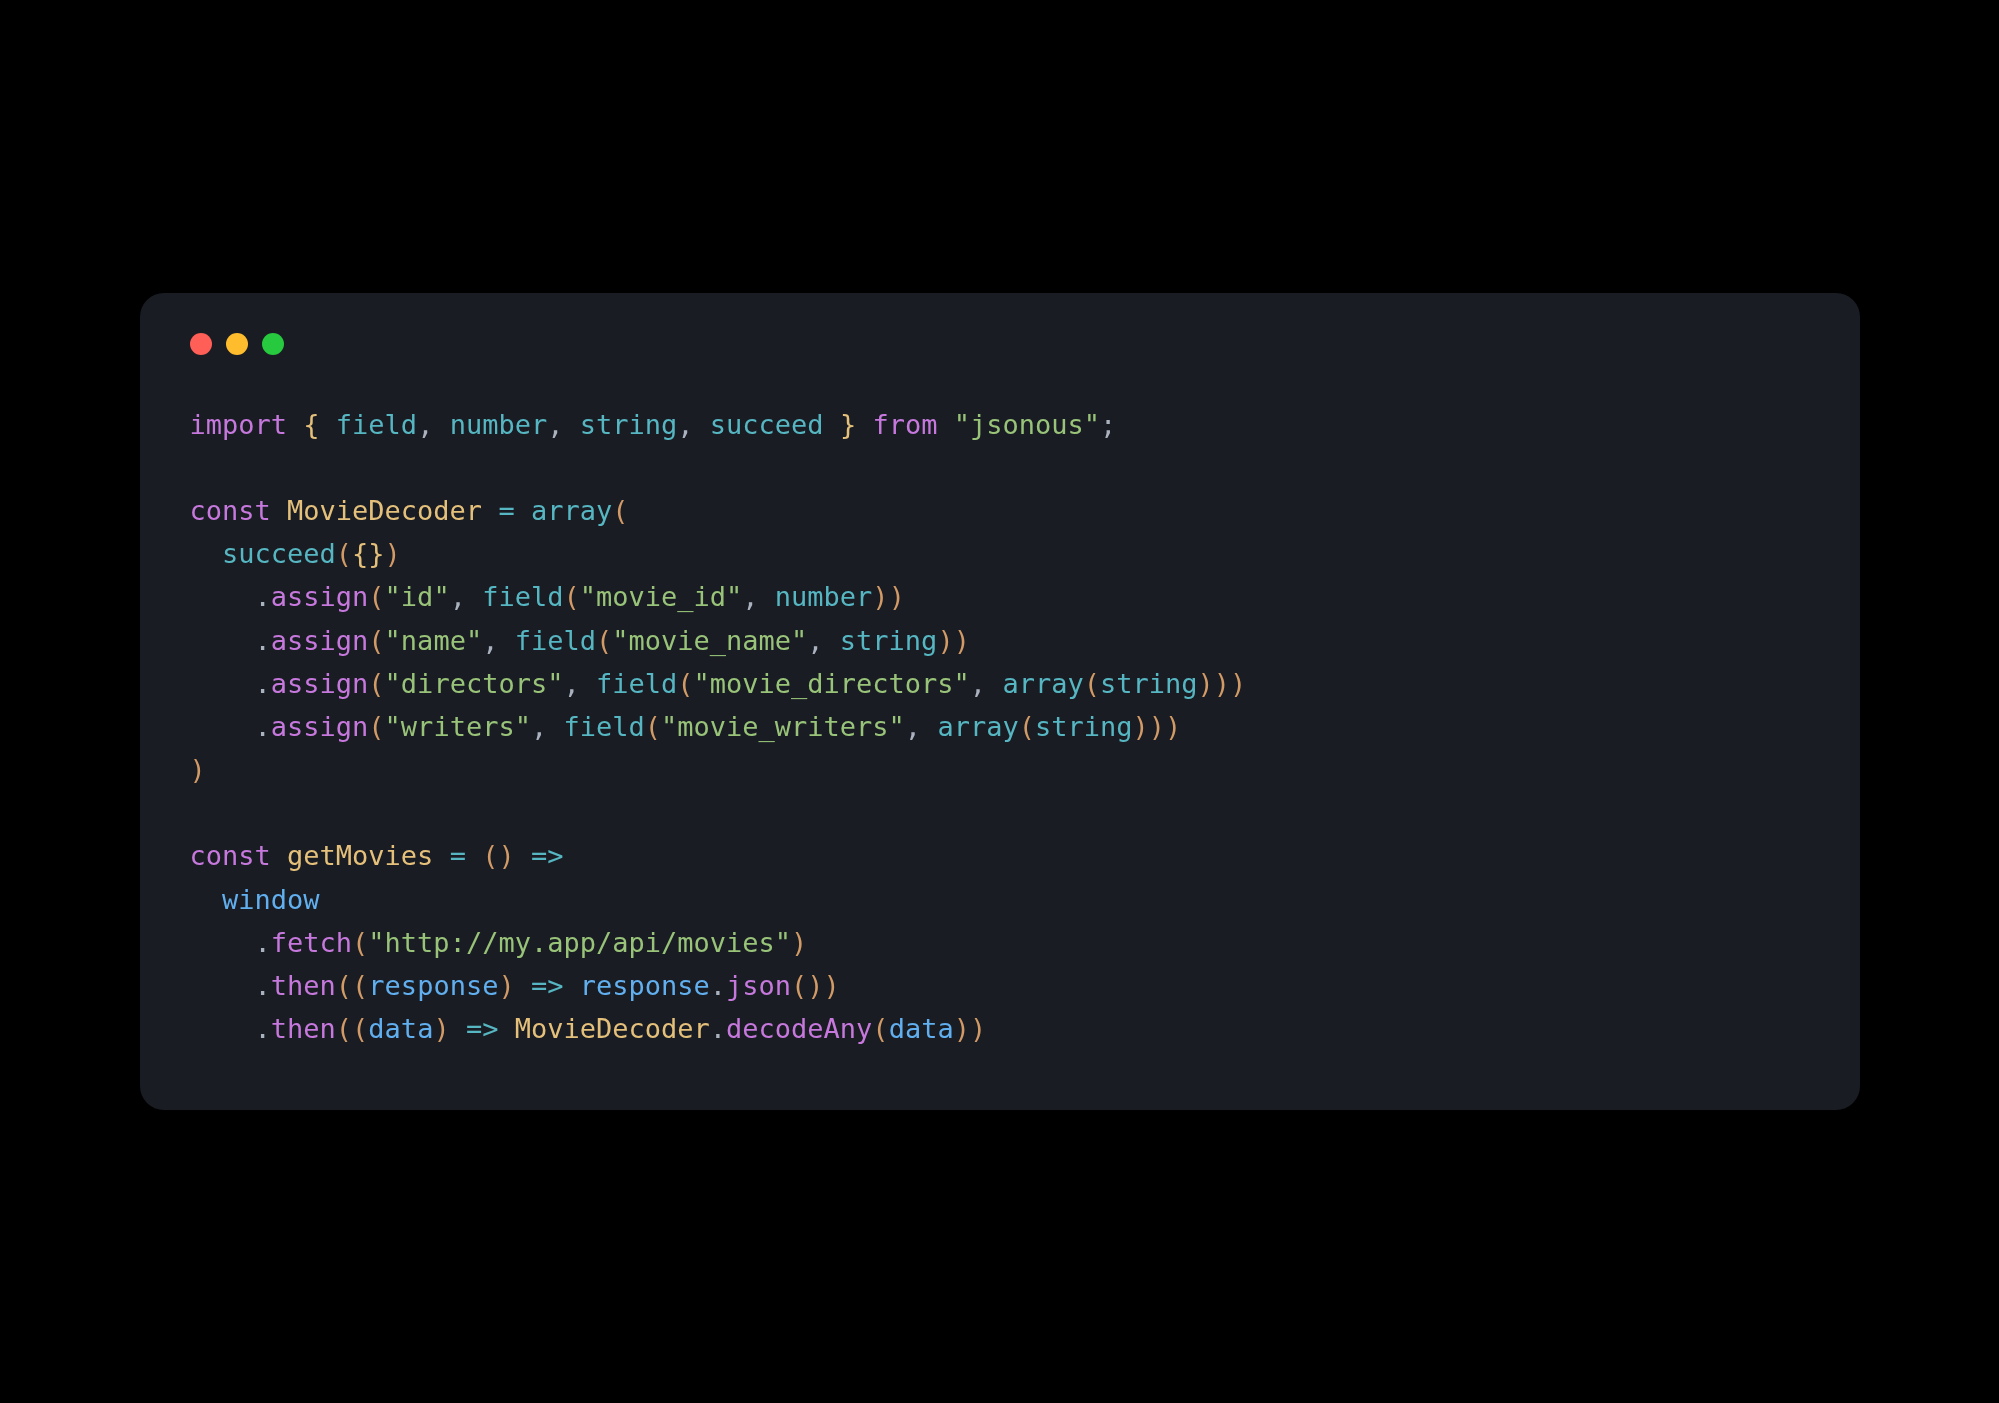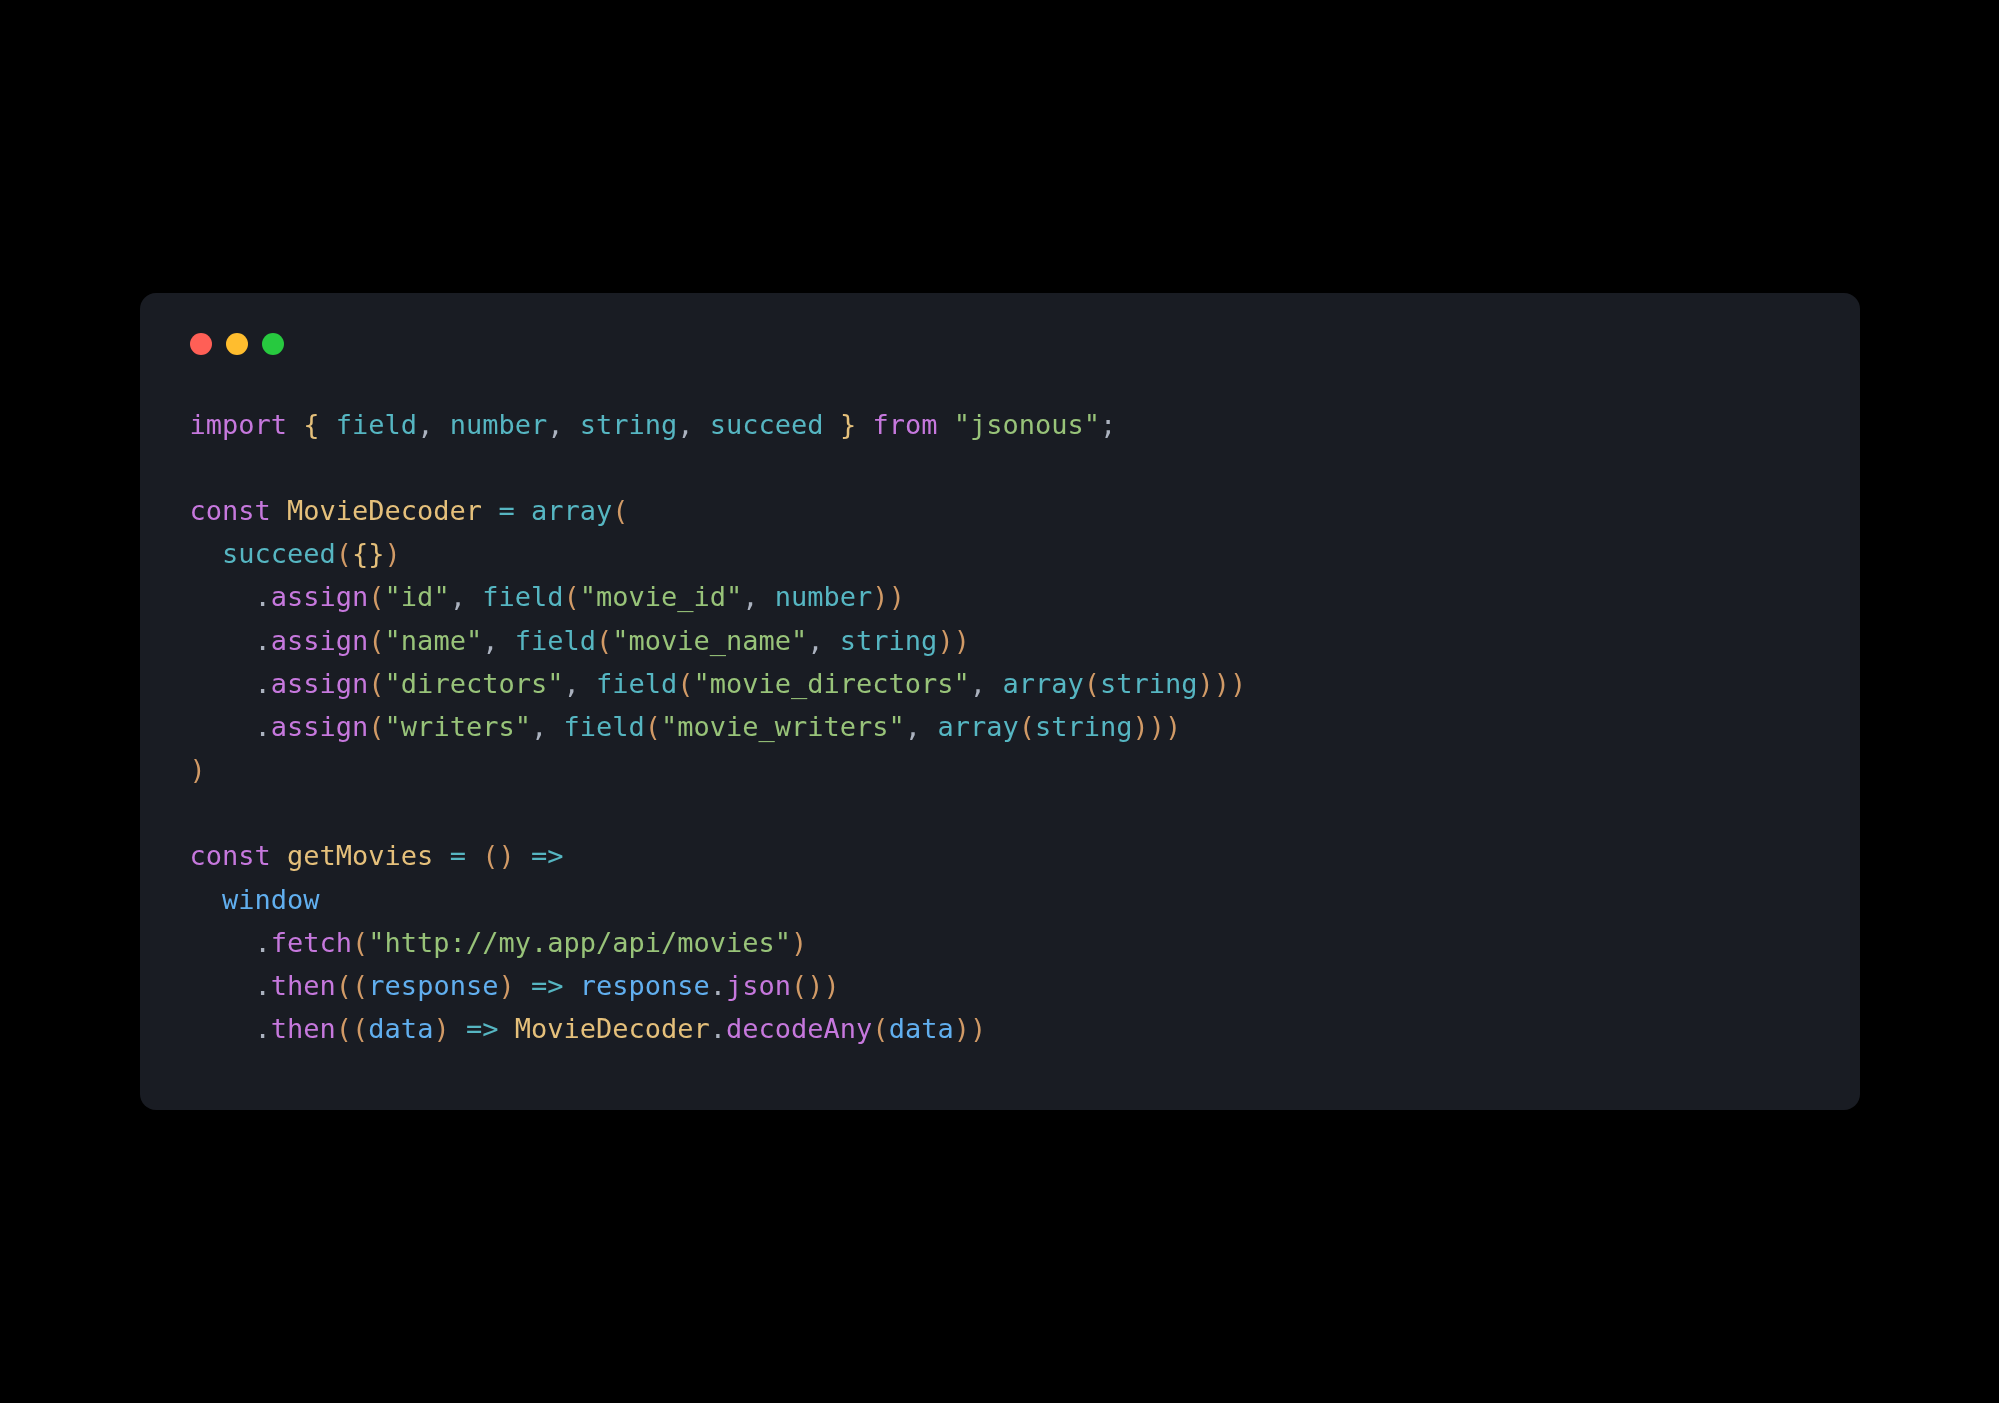--- a/index.html
+++ b/index.html
@@ -11,21 +11,21 @@
       background: #000000;
       width: 1999px;
       height: 1403px;
       display: flex;
       align-items: center;
       justify-content: center;
       font-family: ui-monospace, 'SF Mono', Menlo, Monaco, Consolas, monospace;
     }
     .window {
       background: #191c23;
-      border-radius: 16px;
+      border-radius: 24px;
       width: 1720px;
       padding: 40px 50px 60px 50px;
     }
     .titlebar {
       display: flex;
       gap: 14px;
       margin-bottom: 48px;
     }
     .dot {
       width: 22px;

